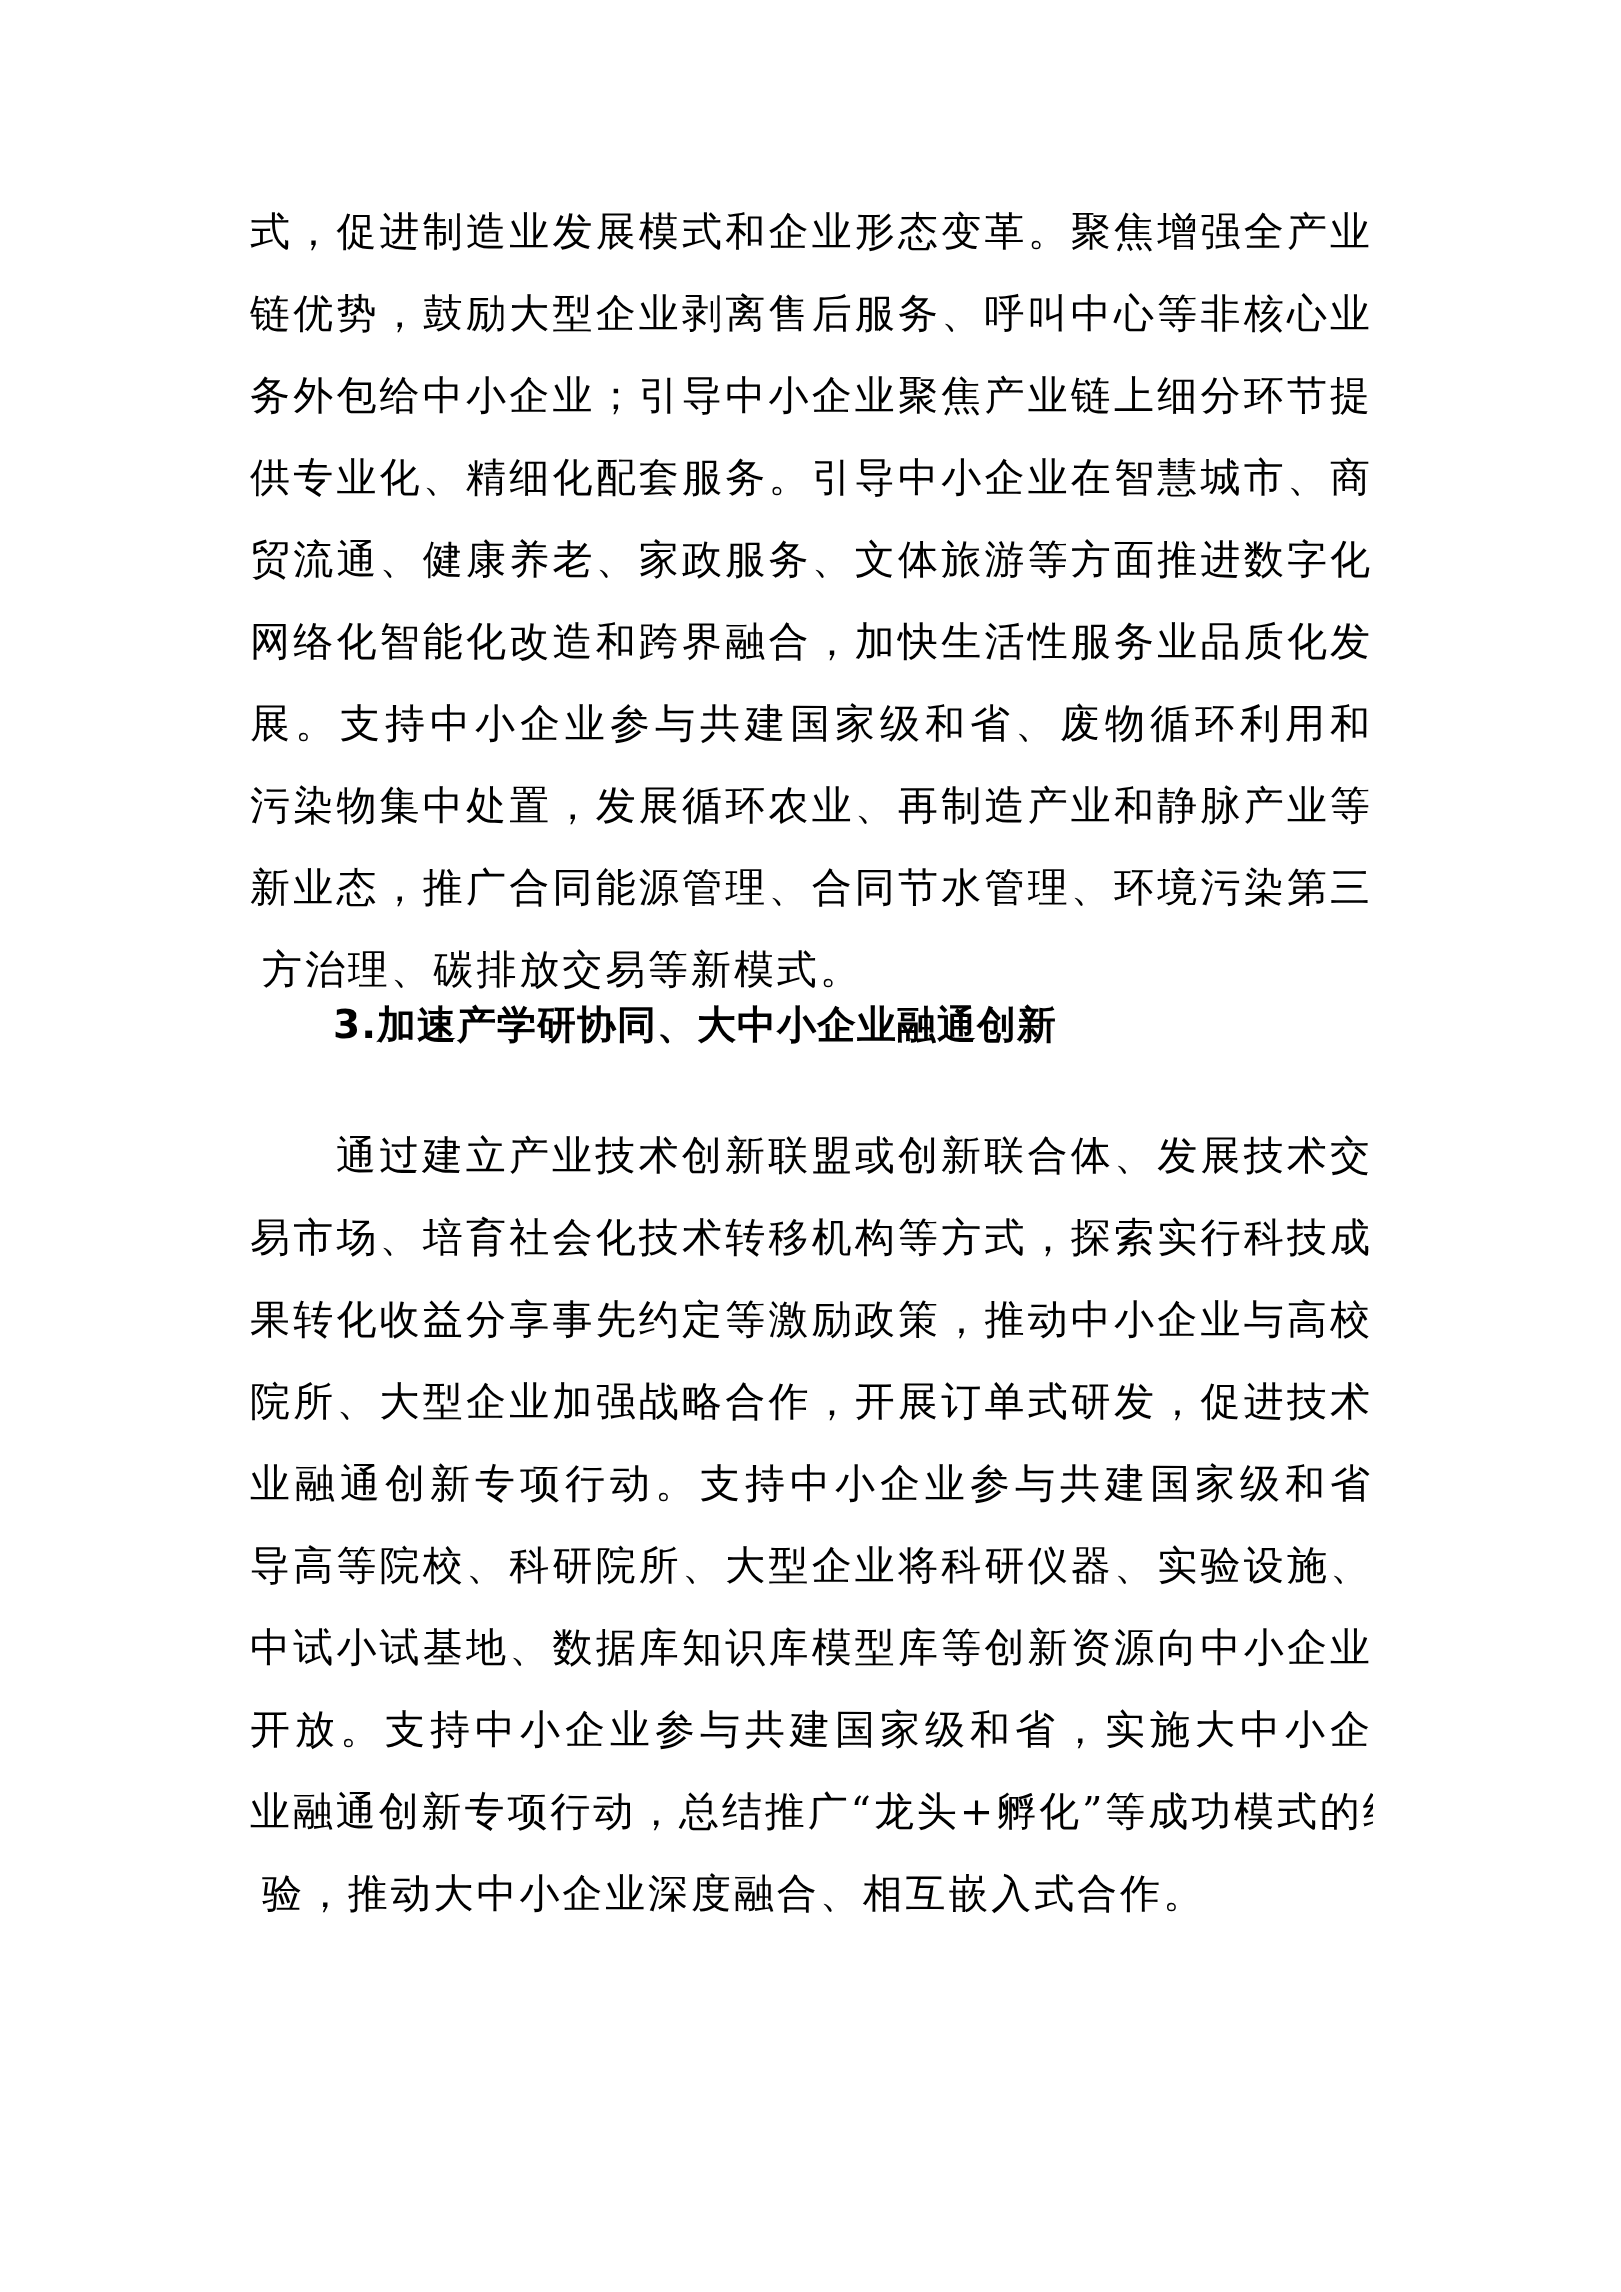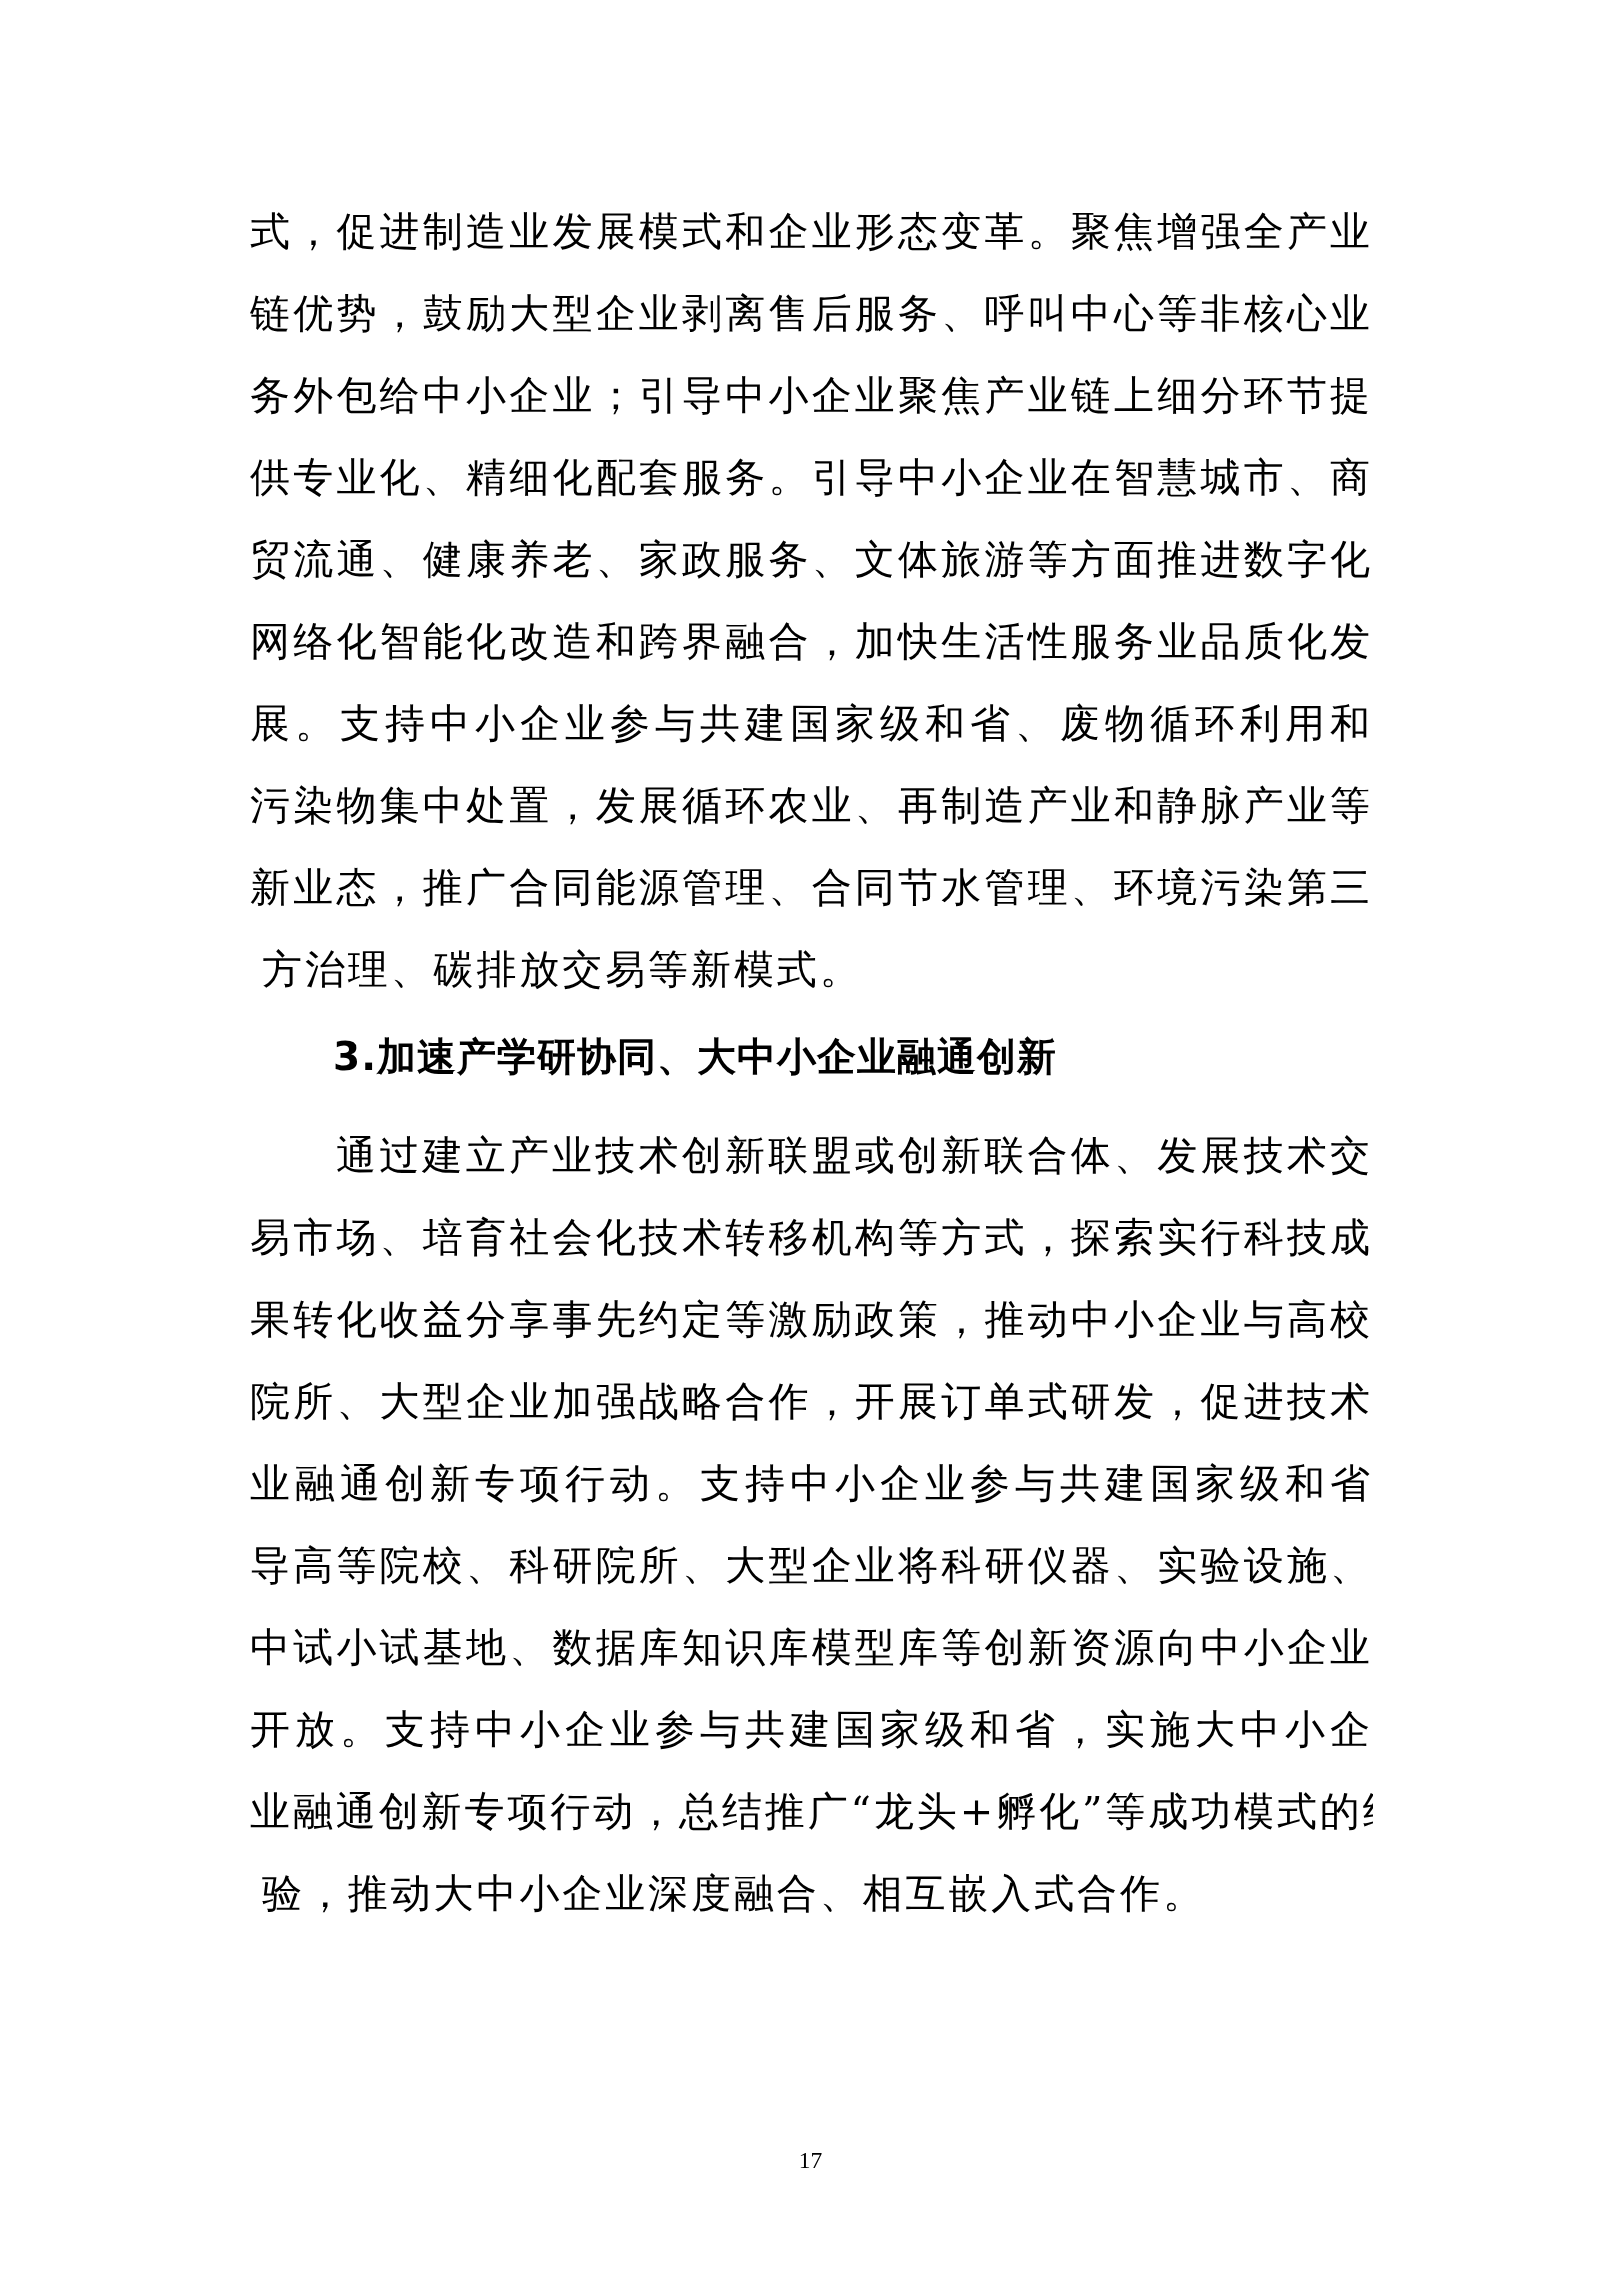--- a/index.html
+++ b/index.html
@@ -11,21 +11,21 @@
   .body-text {
     position: absolute; left: 250px; width: 1123px;
     font-family: "DejaVu Serif", "Liberation Serif", serif;
     font-size: 40px; line-height: 82px; letter-spacing: 2.9px;
     text-align: justify; text-align-last: left;
   }
   .line { display: block; height: 82px; white-space: nowrap; overflow: hidden; text-align-last: justify; text-align: justify; }
   .line.last { text-align-last: left; margin-left: 12px; }
   .para1 { top: 190px; }
   .heading {
-    position: absolute; left: 333px; top: 1016px; height: 82px; line-height: 82px;
+    position: absolute; left: 333px; top: 984px; height: 82px; line-height: 82px;
     font-family: "DejaVu Sans", "Liberation Sans", sans-serif;
     font-size: 39px; font-weight: bold; letter-spacing: 1px; white-space: nowrap;
   }
   .para2 { top: 1114px; }
   .indent { padding-left: 86px; }
   .page-number {
     position: absolute; left: 0; width: 1621px; top: 2147px; text-align: center;
     font-family: "Liberation Serif", "DejaVu Serif", serif; font-size: 23.5px;
   }
 </style>
@@ -55,15 +55,14 @@
     <span class="line">果转化收益分享事先约定等激励政策，推动中小企业与高校</span>
     <span class="line">院所、大型企业加强战略合作，开展订单式研发，促进技术</span>
     <span class="line">业融通创新专项行动。支持中小企业参与共建国家级和省</span>
     <span class="line">导高等院校、科研院所、大型企业将科研仪器、实验设施、</span>
     <span class="line">中试小试基地、数据库知识库模型库等创新资源向中小企业</span>
     <span class="line">开放。支持中小企业参与共建国家级和省，实施大中小企</span>
     <span class="line">业融通创新专项行动，总结推广“龙头+孵化”等成功模式的经</span>
     <span class="line last">验，推动大中小企业深度融合、相互嵌入式合作。</span>
   </div>
 
-  <div class="page-number">17</div>
 </div>
 
 
 </body></html>

